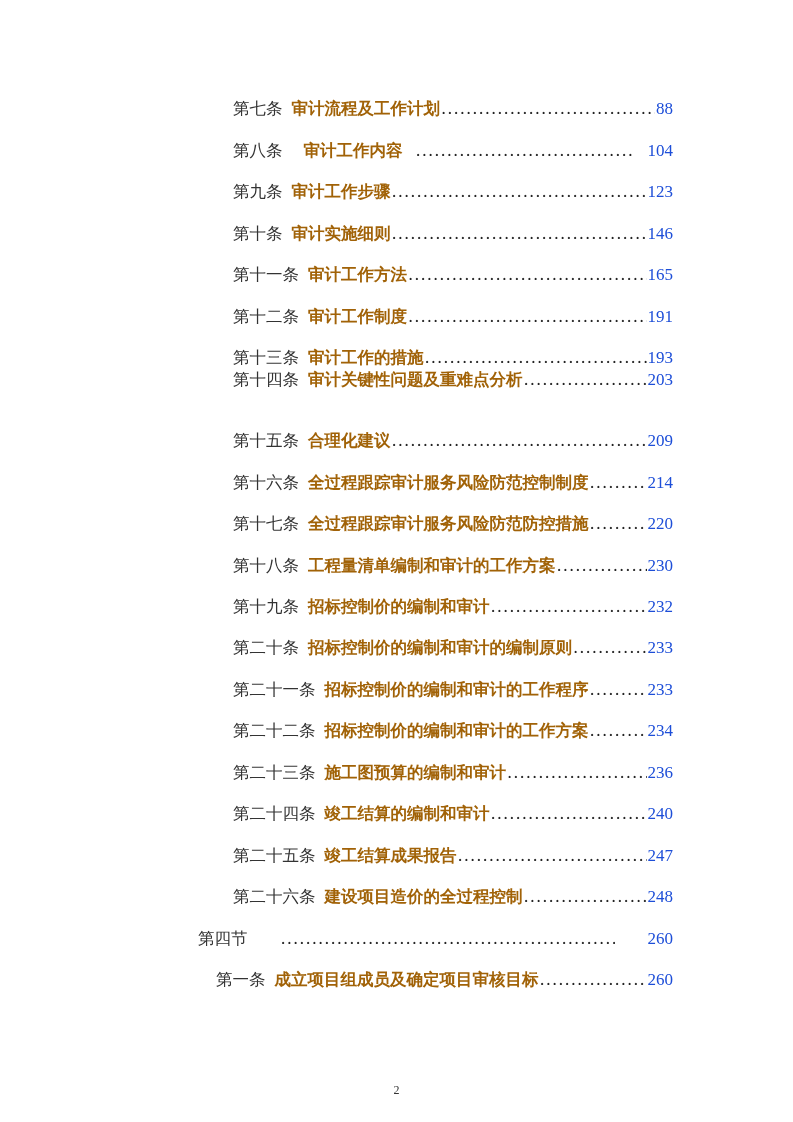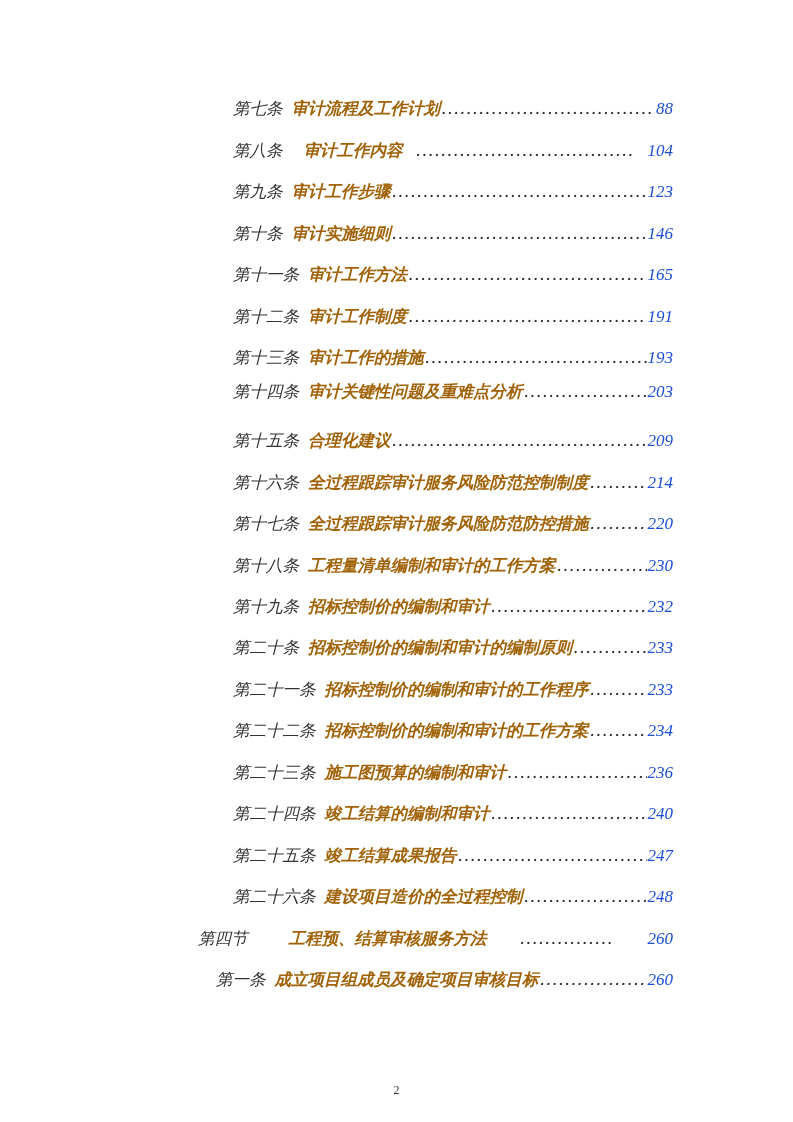--- a/index.html
+++ b/index.html
@@ -1,20 +1,20 @@
 <!DOCTYPE html>
 <html><head>
 <meta charset="utf-8">
 <style>
   html, body { margin: 0; padding: 0; background: #ffffff; }
   body { width: 793px; height: 1122px; position: relative; overflow: hidden;
          font-family: "DejaVu Serif", "Liberation Serif", serif; color: #111; }
   .toc { position: absolute; left: 0; top: 0; width: 793px; }
   .toc-row { position: absolute; display: flex; align-items: center; white-space: nowrap;
-             font-size: 16.5px; height: 24px; line-height: 24px; font-style: italic; }
+             font-size: 16.5px; height: 24px; line-height: 24px; }
   .toc-row .num { color: #333; font-weight: normal; }
   .toc-row .title { font-weight: bold; margin-left: 9px; color: #a16207; }
   .toc-row .leader { flex: 1; overflow: hidden; color: #222; margin: 0 1px; letter-spacing: 1px; }
   .toc-row .leader::after { content: "................................................................................................................................................................"; }
   .toc-row .page { font-family: "Liberation Serif", "DejaVu Serif", serif; font-size: 17px; color: #1d4ed8; }
   .footer-page { position: absolute; left: 0; width: 793px; top: 1083px; text-align: center;
                  font-family: "Liberation Serif", serif; font-size: 12px; color: #333; }
 </style>
 </head>
 <body>
@@ -55,21 +55,21 @@
     <span class="title">审计工作制度</span>
     <span class="leader"></span>
     <span class="page">191</span>
   </div>
   <div class="toc-row" style="left:233px; right:120px; top:346px;">
     <span class="num">第十三条</span>
     <span class="title">审计工作的措施</span>
     <span class="leader"></span>
     <span class="page">193</span>
   </div>
-  <div class="toc-row" style="left:233px; right:120px; top:380px;">
+  <div class="toc-row" style="left:233px; right:120px; top:368px;">
     <span class="num">第十四条</span>
     <span class="title">审计关键性问题及重难点分析</span>
     <span class="leader"></span>
     <span class="page">203</span>
   </div>
   <div class="toc-row" style="left:233px; right:120px; top:429px;">
     <span class="num">第十五条</span>
     <span class="title">合理化建议</span>
     <span class="leader"></span>
     <span class="page">209</span>
@@ -135,21 +135,20 @@
     <span class="page">247</span>
   </div>
   <div class="toc-row" style="left:233px; right:120px; top:885px;">
     <span class="num">第二十六条</span>
     <span class="title">建设项目造价的全过程控制</span>
     <span class="leader"></span>
     <span class="page">248</span>
   </div>
   <div class="toc-row" style="left:198px; right:120px; top:927px;gap:32px;">
     <span class="num">第四节</span>
-    <span class="title">工程预、结算审核服务方法</span>
     <span class="leader"></span>
     <span class="page">260</span>
   </div>
   <div class="toc-row" style="left:216px; right:120px; top:968px;">
     <span class="num">第一条</span>
     <span class="title">成立项目组成员及确定项目审核目标</span>
     <span class="leader"></span>
     <span class="page">260</span>
   </div>
 </div>

